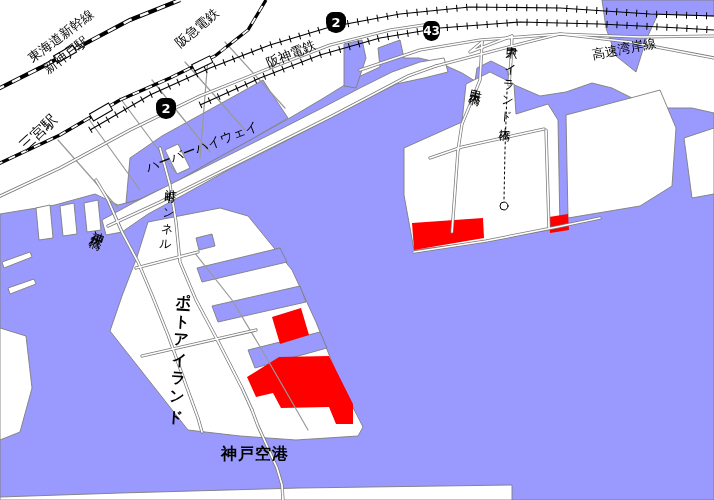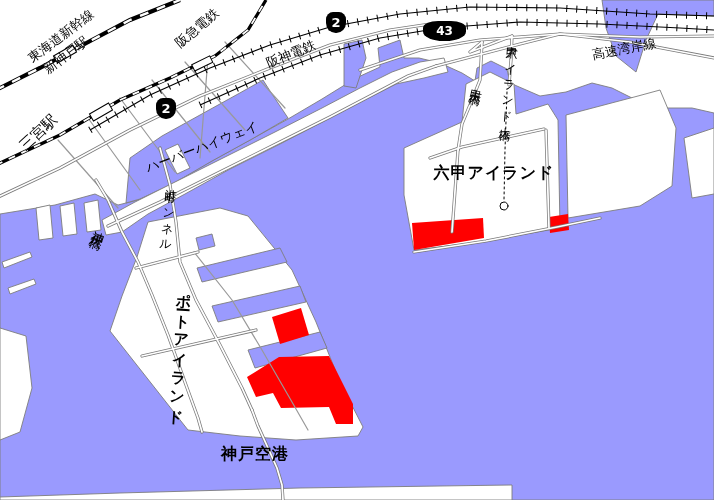--- a/index.html
+++ b/index.html
@@ -133,25 +133,24 @@
   </g>
 </svg>
 
   <div class="lbl h" style="left:61px;top:36px;transform:translate(-50%,-50%) rotate(-37deg);">東海道新幹線</div>
   <div class="lbl h" style="left:66px;top:55px;transform:translate(-50%,-50%) rotate(-37deg);">新神戸駅</div>
   <div class="lbl h" style="left:197px;top:28px;transform:translate(-50%,-50%) rotate(-40deg);">阪急電鉄</div>
   <div class="lbl h" style="left:291px;top:54px;transform:translate(-50%,-50%) rotate(-22deg);">阪神電鉄</div>
   <div class="lbl h" style="left:39px;top:133px;font-size:15px;transform:translate(-50%,-50%) rotate(-43deg);">三宮駅</div>
   <div class="lbl h" style="left:202px;top:147px;transform:translate(-50%,-50%) rotate(-21deg);">ハーバーハイウェイ</div>
   <div class="lbl h" style="left:624px;top:49px;transform:translate(-50%,-50%) rotate(-11deg);">高速湾岸線</div>
-  <div class="lbl h big" style="left:494px;top:173px;">六甲アイランド</div>
   <div class="lbl h big" style="left:255px;top:454px;">神戸空港</div>
 
   <div class="lbl v" style="left:172px;top:180px;font-size:12px;transform:translate(-50%,0) rotate(6deg);">港町トンネル</div>
   <div class="lbl v" style="left:103px;top:222px;transform:translate(-50%,0) rotate(20deg);">神戸大橋</div>
   <div class="lbl v big" style="left:184px;top:283px;font-size:15px;transform:translate(-50%,0) rotate(4deg);">ポートアイランド</div>
   <div class="lbl v" style="left:513px;top:36px;font-size:12px;transform:translate(-50%,0) rotate(5deg);">六甲アイランド大橋</div>
   <div class="lbl v" style="left:479px;top:79px;font-size:12px;transform:translate(-50%,0) rotate(13deg);">六甲大橋</div>
 
   <div class="badge" style="left:156px;top:98px;width:20px;height:21px;font-size:13px;">2</div>
   <div class="badge" style="left:326px;top:12px;width:20px;height:21px;font-size:13px;">2</div>
-  <div class="badge" style="left:423px;top:21px;width:43px;height:20px;font-size:12px;">43</div>
+  <div class="badge" style="left:423px;top:21px;width:17px;height:20px;font-size:12px;">43</div>
 </div>
 
 </body></html>

